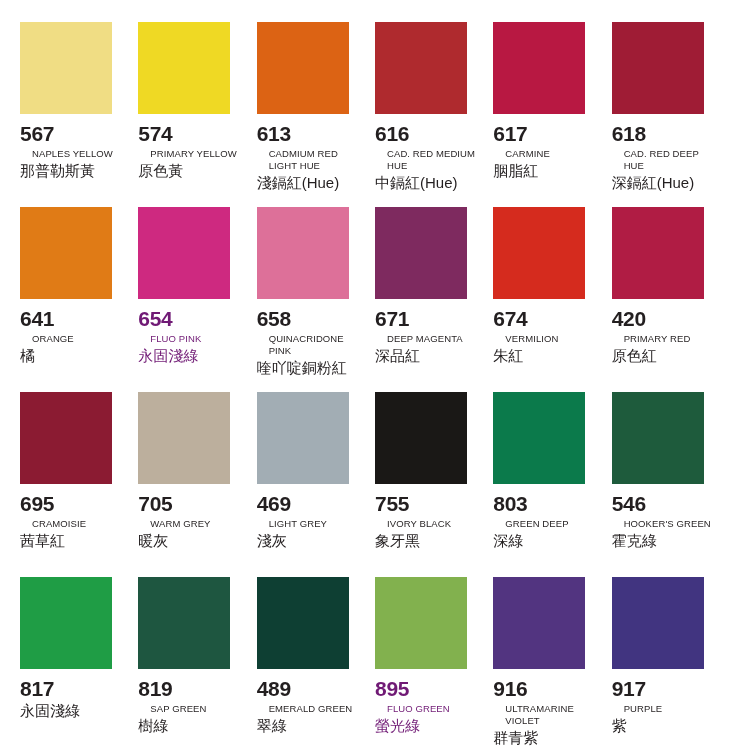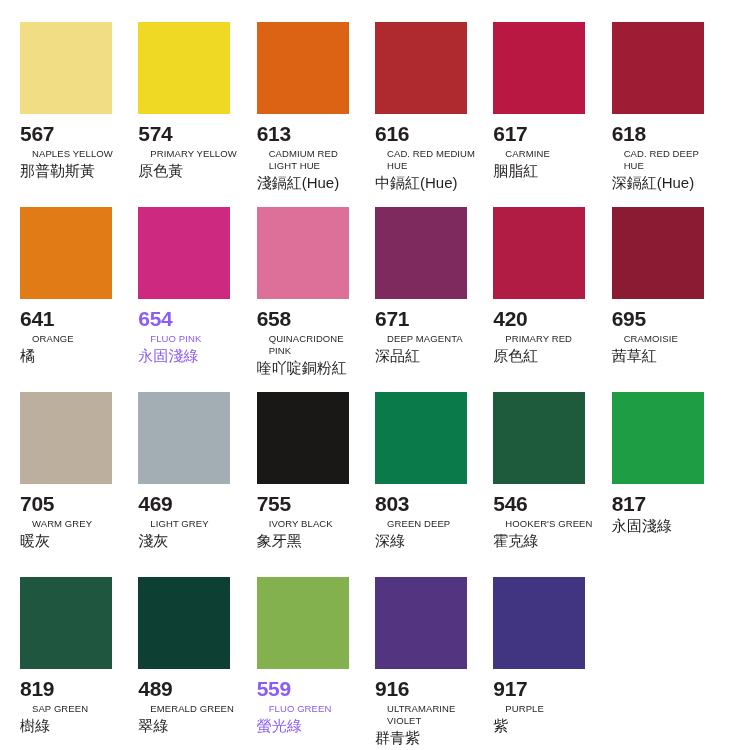--- a/index.html
+++ b/index.html
@@ -61,21 +61,21 @@
     font-size: 15px;
     line-height: 1.25;
     color: #231f20;
     margin-top: 2px;
     font-family: "Liberation Sans", sans-serif;
     max-width: 112px;
   }
   .hl .code,
   .hl .name-en,
   .hl .name-zh {
-    color: #8b5cf6;
+    color: #701a75;
   }
 </style>
 </head>
 <body>
 
 <div id="chart">
     <div class="swatch-cell">
       <div class="chip" style="background-color: rgb(240, 221, 132);"></div>
       <div class="code">567</div>
       <div class="name-en">NAPLES YELLOW</div>
@@ -129,20 +129,26 @@
       <div class="name-en">QUINACRIDONE PINK</div>
       <div class="name-zh">喹吖啶銅粉紅</div>
     </div>
     <div class="swatch-cell">
       <div class="chip" style="background-color: rgb(126, 42, 95);"></div>
       <div class="code">671</div>
       <div class="name-en">DEEP MAGENTA</div>
       <div class="name-zh">深品紅</div>
     </div>
     <div class="swatch-cell">
+      <div class="chip" style="background-color: rgb(213, 43, 30);"></div>
+      <div class="code">674</div>
+      <div class="name-en">VERMILION</div>
+      <div class="name-zh">朱紅</div>
+    </div>
+    <div class="swatch-cell">
       <div class="chip" style="background-color: rgb(176, 28, 68);"></div>
       <div class="code">420</div>
       <div class="name-en">PRIMARY RED</div>
       <div class="name-zh">原色紅</div>
     </div>
     <div class="swatch-cell">
       <div class="chip" style="background-color: rgb(139, 27, 50);"></div>
       <div class="code">695</div>
       <div class="name-en">CRAMOISIE</div>
       <div class="name-zh">茜草紅</div>
@@ -189,21 +195,21 @@
       <div class="name-zh">樹綠</div>
     </div>
     <div class="swatch-cell">
       <div class="chip" style="background-color: rgb(14, 63, 51);"></div>
       <div class="code">489</div>
       <div class="name-en">EMERALD GREEN</div>
       <div class="name-zh">翠綠</div>
     </div>
     <div class="swatch-cell hl">
       <div class="chip" style="background-color: rgb(130, 177, 78);"></div>
-      <div class="code">559</div>
+      <div class="code">895</div>
       <div class="name-en">FLUO GREEN</div>
       <div class="name-zh">螢光綠</div>
     </div>
     <div class="swatch-cell">
       <div class="chip" style="background-color: rgb(82, 52, 128);"></div>
       <div class="code">916</div>
       <div class="name-en">ULTRAMARINE VIOLET</div>
       <div class="name-zh">群青紫</div>
     </div>
     <div class="swatch-cell">

